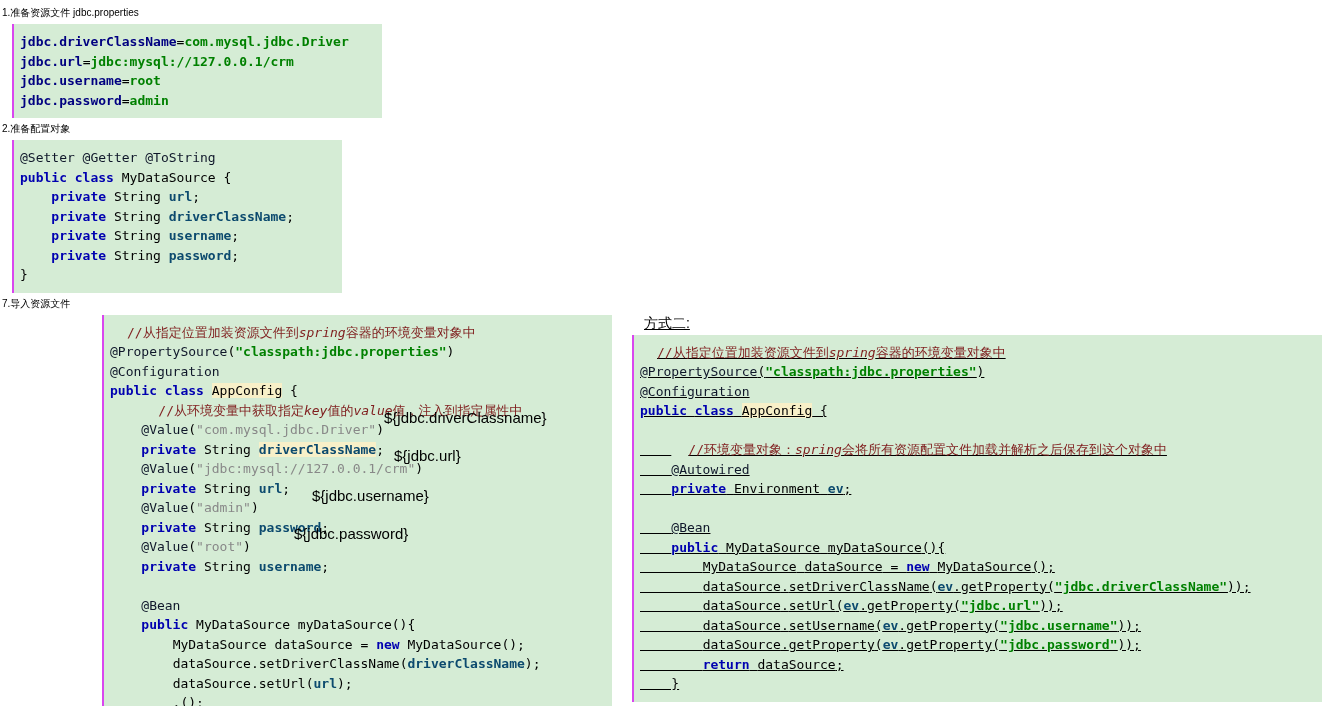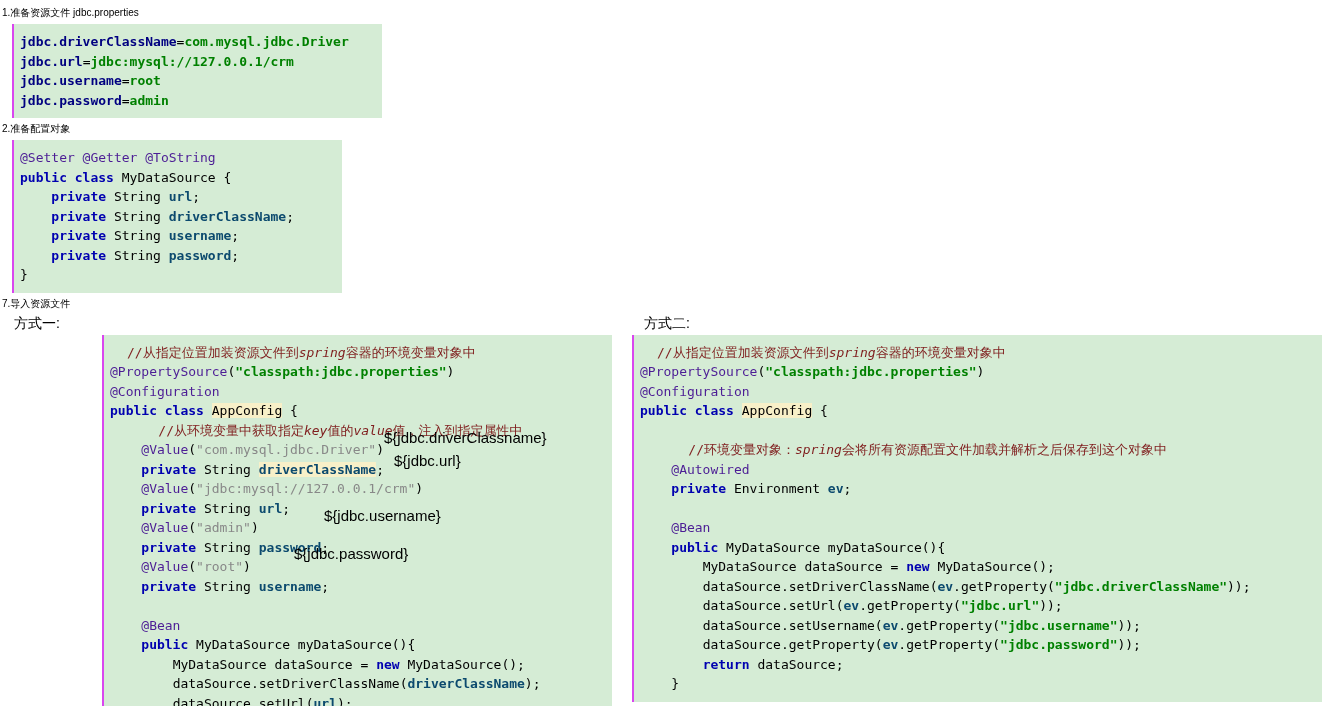--- a/index.html
+++ b/index.html
@@ -5,25 +5,25 @@
   * { margin: 0; padding: 0; box-sizing: border-box; }
   body { font-family: "Microsoft YaHei", Arial, sans-serif; font-size: 13px; background: #fff; color: #000; padding: 2px; }
   .heading { font-size: 10px; margin: 4px 0; }
   .sub-heading { font-size: 14px; margin-left: 12px; margin-bottom: 2px; }
   .code-block { background: #d5ecd5; border-left: 2px solid #d946ef; font-family: Consolas, Monaco, monospace; font-size: 13px; line-height: 1.5; padding: 8px 6px; white-space: pre; position: relative; }
   .block1 { margin-left: 10px; max-width: 370px; }
   .block2 { margin-left: 10px; max-width: 330px; }
   .row { display: flex; gap: 20px; align-items: flex-start; }
   .col { flex: 0 0 auto; }
   .col-left { width: 610px; }
-  .col-right { width: 690px; }
+  .col-right { width: 690px; text-decoration: underline; }
   .block3 { margin-left: 100px; position: relative; }
   .block4 { margin-left: 0; }
   .kw { color: #0000b0; font-weight: bold; }
-  .annot { color: #4c1d95; }
+  .annot { color: #0f172a; }
   .comment-red { color: #7f1d1d; margin-left: 17px; }
   .comment-red i { font-style: italic; }
   .str { color: #008000; font-weight: bold; }
   .str2 { color: #008000; font-weight: bold; }
   .cls { color: #000; }
   .fld { color: #0c4a6e; font-weight: bold; }
   .prop { color: #000080; font-weight: bold; }
   .eq { color: #000; }
   .dim { color: #888; }
   .hl { background: #f8f0c8; }
@@ -45,21 +45,20 @@
     <span class="kw">private</span> <span class="cls">String</span> <span class="fld">driverClassName</span>;
     <span class="kw">private</span> <span class="cls">String</span> <span class="fld">username</span>;
     <span class="kw">private</span> <span class="cls">String</span> <span class="fld">password</span>;
 }</div>
 
 <div class="heading">7.导入资源文件</div>
 
 <div class="row">
 
   <div class="col col-left">
-    <div class="sub-heading">方式一:</div>
     <div class="code-block block3"><span class="comment-red"><span>//从指定位置加装资源文件到</span><i>spring</i><span>容器的环境变量对象中</span></span>
 <span class="annot">@PropertySource</span>(<span class="str2">"classpath:jdbc.properties"</span>)
 <span class="annot">@Configuration</span>
 <span class="kw">public</span> <span class="kw">class</span> <span class="hl">AppConfig</span> {
     <span class="comment-red"><span>//从环境变量中获取指定</span><i>key</i><span>值的</span><i>value</i><span>值，注入到指定属性中</span></span>
     <span class="annot">@Value</span>(<span class="dim">"com.mysql.jdbc.Driver"</span>)
     <span class="kw">private</span> <span class="cls">String</span> <span class="fld hl">driverClassName</span>;
     <span class="annot">@Value</span>(<span class="dim">"jdbc:mysql://127.0.0.1/crm"</span>)
     <span class="kw">private</span> <span class="cls">String</span> <span class="fld">url</span>;
     <span class="annot">@Value</span>(<span class="dim">"admin"</span>)
@@ -70,22 +69,22 @@
     <span class="annot">@Bean</span>
     <span class="kw">public</span> <span class="cls">MyDataSource</span> <span>myDataSource</span>(){
         <span class="cls">MyDataSource</span> <span>dataSource</span> = <span class="kw">new</span> <span class="cls">MyDataSource</span>();
         <span>dataSource</span>.<span>setDriverClassName</span>(<span class="fld">driverClassName</span>);
         <span>dataSource</span>.<span>setUrl</span>(<span class="fld">url</span>);
         .();
         .();
          ;
     }
 <div class="overlay-label" style="top:92px; left:280px;text-align:center;">${jdbc.driverClassname}</div>
-<div class="overlay-label" style="top:115px; left:290px;">${jdbc.url}</div>
-<div class="overlay-label" style="top:170px; left:220px;">${jdbc.username}</div>
+<div class="overlay-label" style="top:130px; left:290px;">${jdbc.url}</div>
+<div class="overlay-label" style="top:170px; left:208px;">${jdbc.username}</div>
 <div class="overlay-label" style="top:208px; left:190px;">${jdbc.password}</div></div>
   </div>
 
   <div class="col col-right">
     <div class="sub-heading">方式二:</div>
     <div class="code-block block4"><span class="comment-red"><span>//从指定位置加装资源文件到</span><i>spring</i><span>容器的环境变量对象中</span></span>
 <span class="annot">@PropertySource</span>(<span class="str2">"classpath:jdbc.properties"</span>)
 <span class="annot">@Configuration</span>
 <span class="kw">public</span> <span class="kw">class</span> <span class="hl">AppConfig</span> {
 

